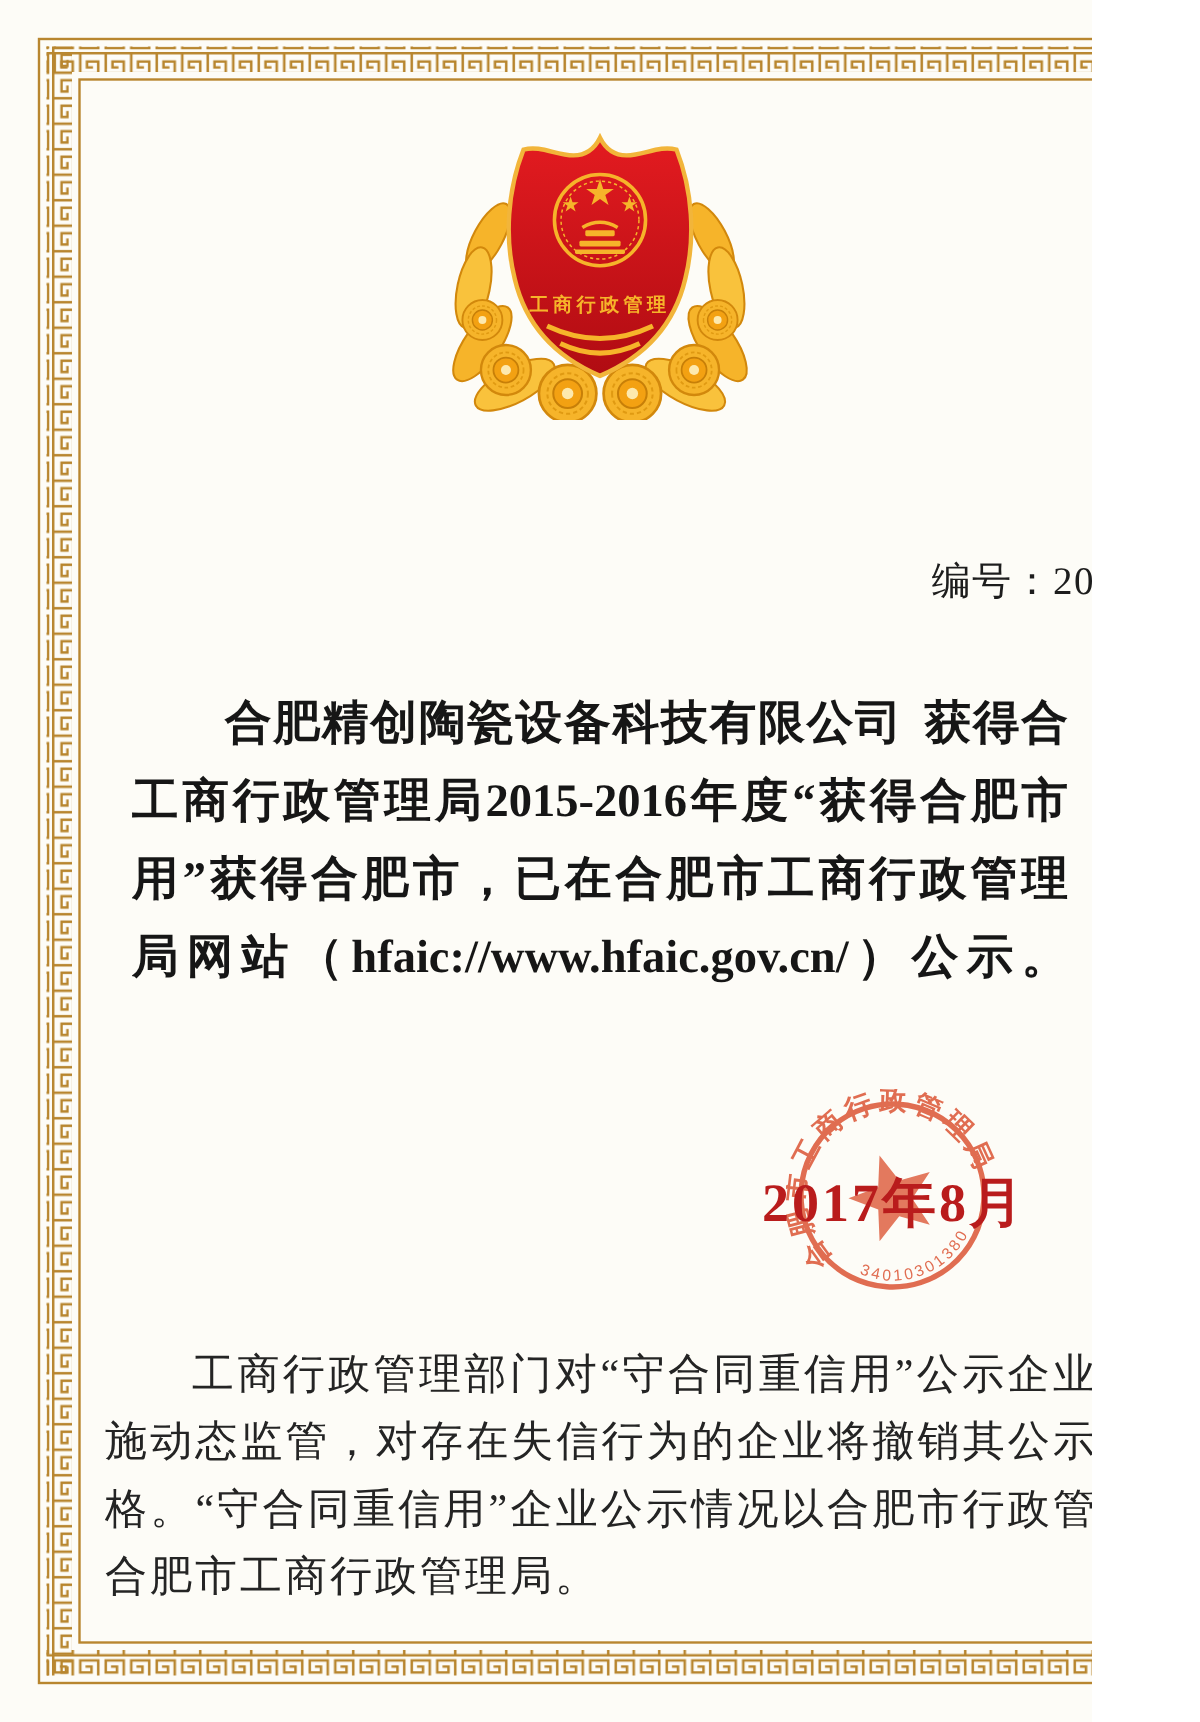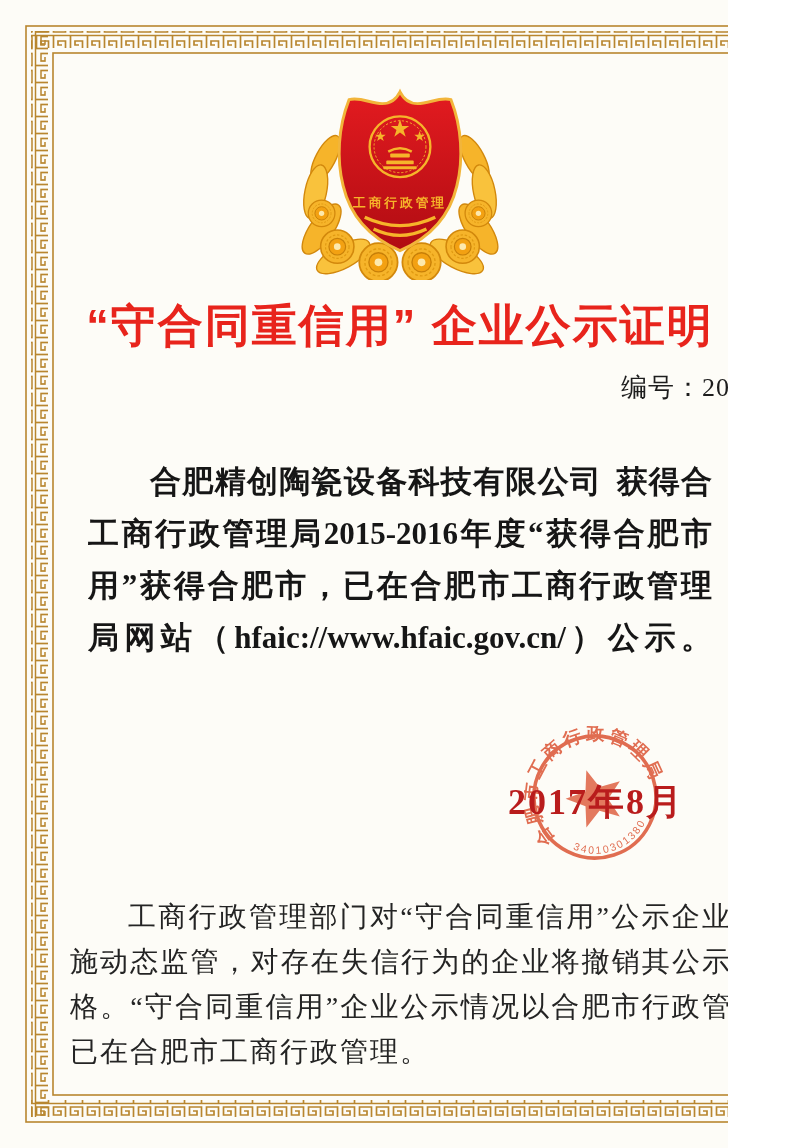--- a/index.html
+++ b/index.html
@@ -122,21 +122,20 @@
         <rect x="100" y="71" width="20" height="4" rx="1"></rect>
         <path d="M98,69 Q110,62 122,69" fill="none" stroke="#f6b42a" stroke-width="2.4"></path>
         <rect x="93" y="84" width="34" height="3" rx="1"></rect>
       </g>
       <text x="110" y="126" text-anchor="middle" font-size="13" font-weight="bold" fill="#f6b42a" letter-spacing="3" font-family="Liberation Sans, DejaVu Sans, sans-serif">工商行政管理</text>
       <path d="M74,136 Q110,153 146,136" fill="none" stroke="#f6b42a" stroke-width="3.4"></path>
       <path d="M83,148 Q110,161 137,148" fill="none" stroke="#f6b42a" stroke-width="3.4"></path>
     </g>
   </svg>
 
-  <h1 class="title">“守合同重信用” 企业公示证明</h1>
 
   <div class="serial"><span>编号：</span><span>2017068</span></div>
 
   <div class="body-text">
     <div class="bline first just"><span class="company">合肥精创陶瓷设备科技有限公司</span><span class="after-company">获得合肥市</span></div>
     <div class="bline just">工商行政管理局2015-2016年度“获得合肥市</div>
     <div class="bline just">用”获得合肥市，已在合肥市工商行政管理</div>
     <div class="bline just">局网站（hfaic://www.hfaic.gov.cn/）公示。</div>
   </div>
 
@@ -154,16 +153,16 @@
       <polygon fill="#dd5a3b" opacity="0.92" points="0,-28 7.4,-8.1 28.5,-7.3 11.9,5.9 17.6,26.3 0,14.5 -17.6,26.3 -11.9,5.9 -28.5,-7.3 -7.4,-8.1"></polygon>
     </g>
   </svg>
 
   <div class="issue-date">2017年8月</div>
 
   <div class="footer-note">
     <div class="fline first just">工商行政管理部门对“守合同重信用”公示企业实</div>
     <div class="fline just">施动态监管，对存在失信行为的企业将撤销其公示资</div>
     <div class="fline just">格。“守合同重信用”企业公示情况以合肥市行政管理</div>
-    <div class="fline">已在合肥市工商行政管理。</div>
+    <div class="fline">合肥市工商行政管理局。</div>
   </div>
 
 </div>
 
 </body></html>

